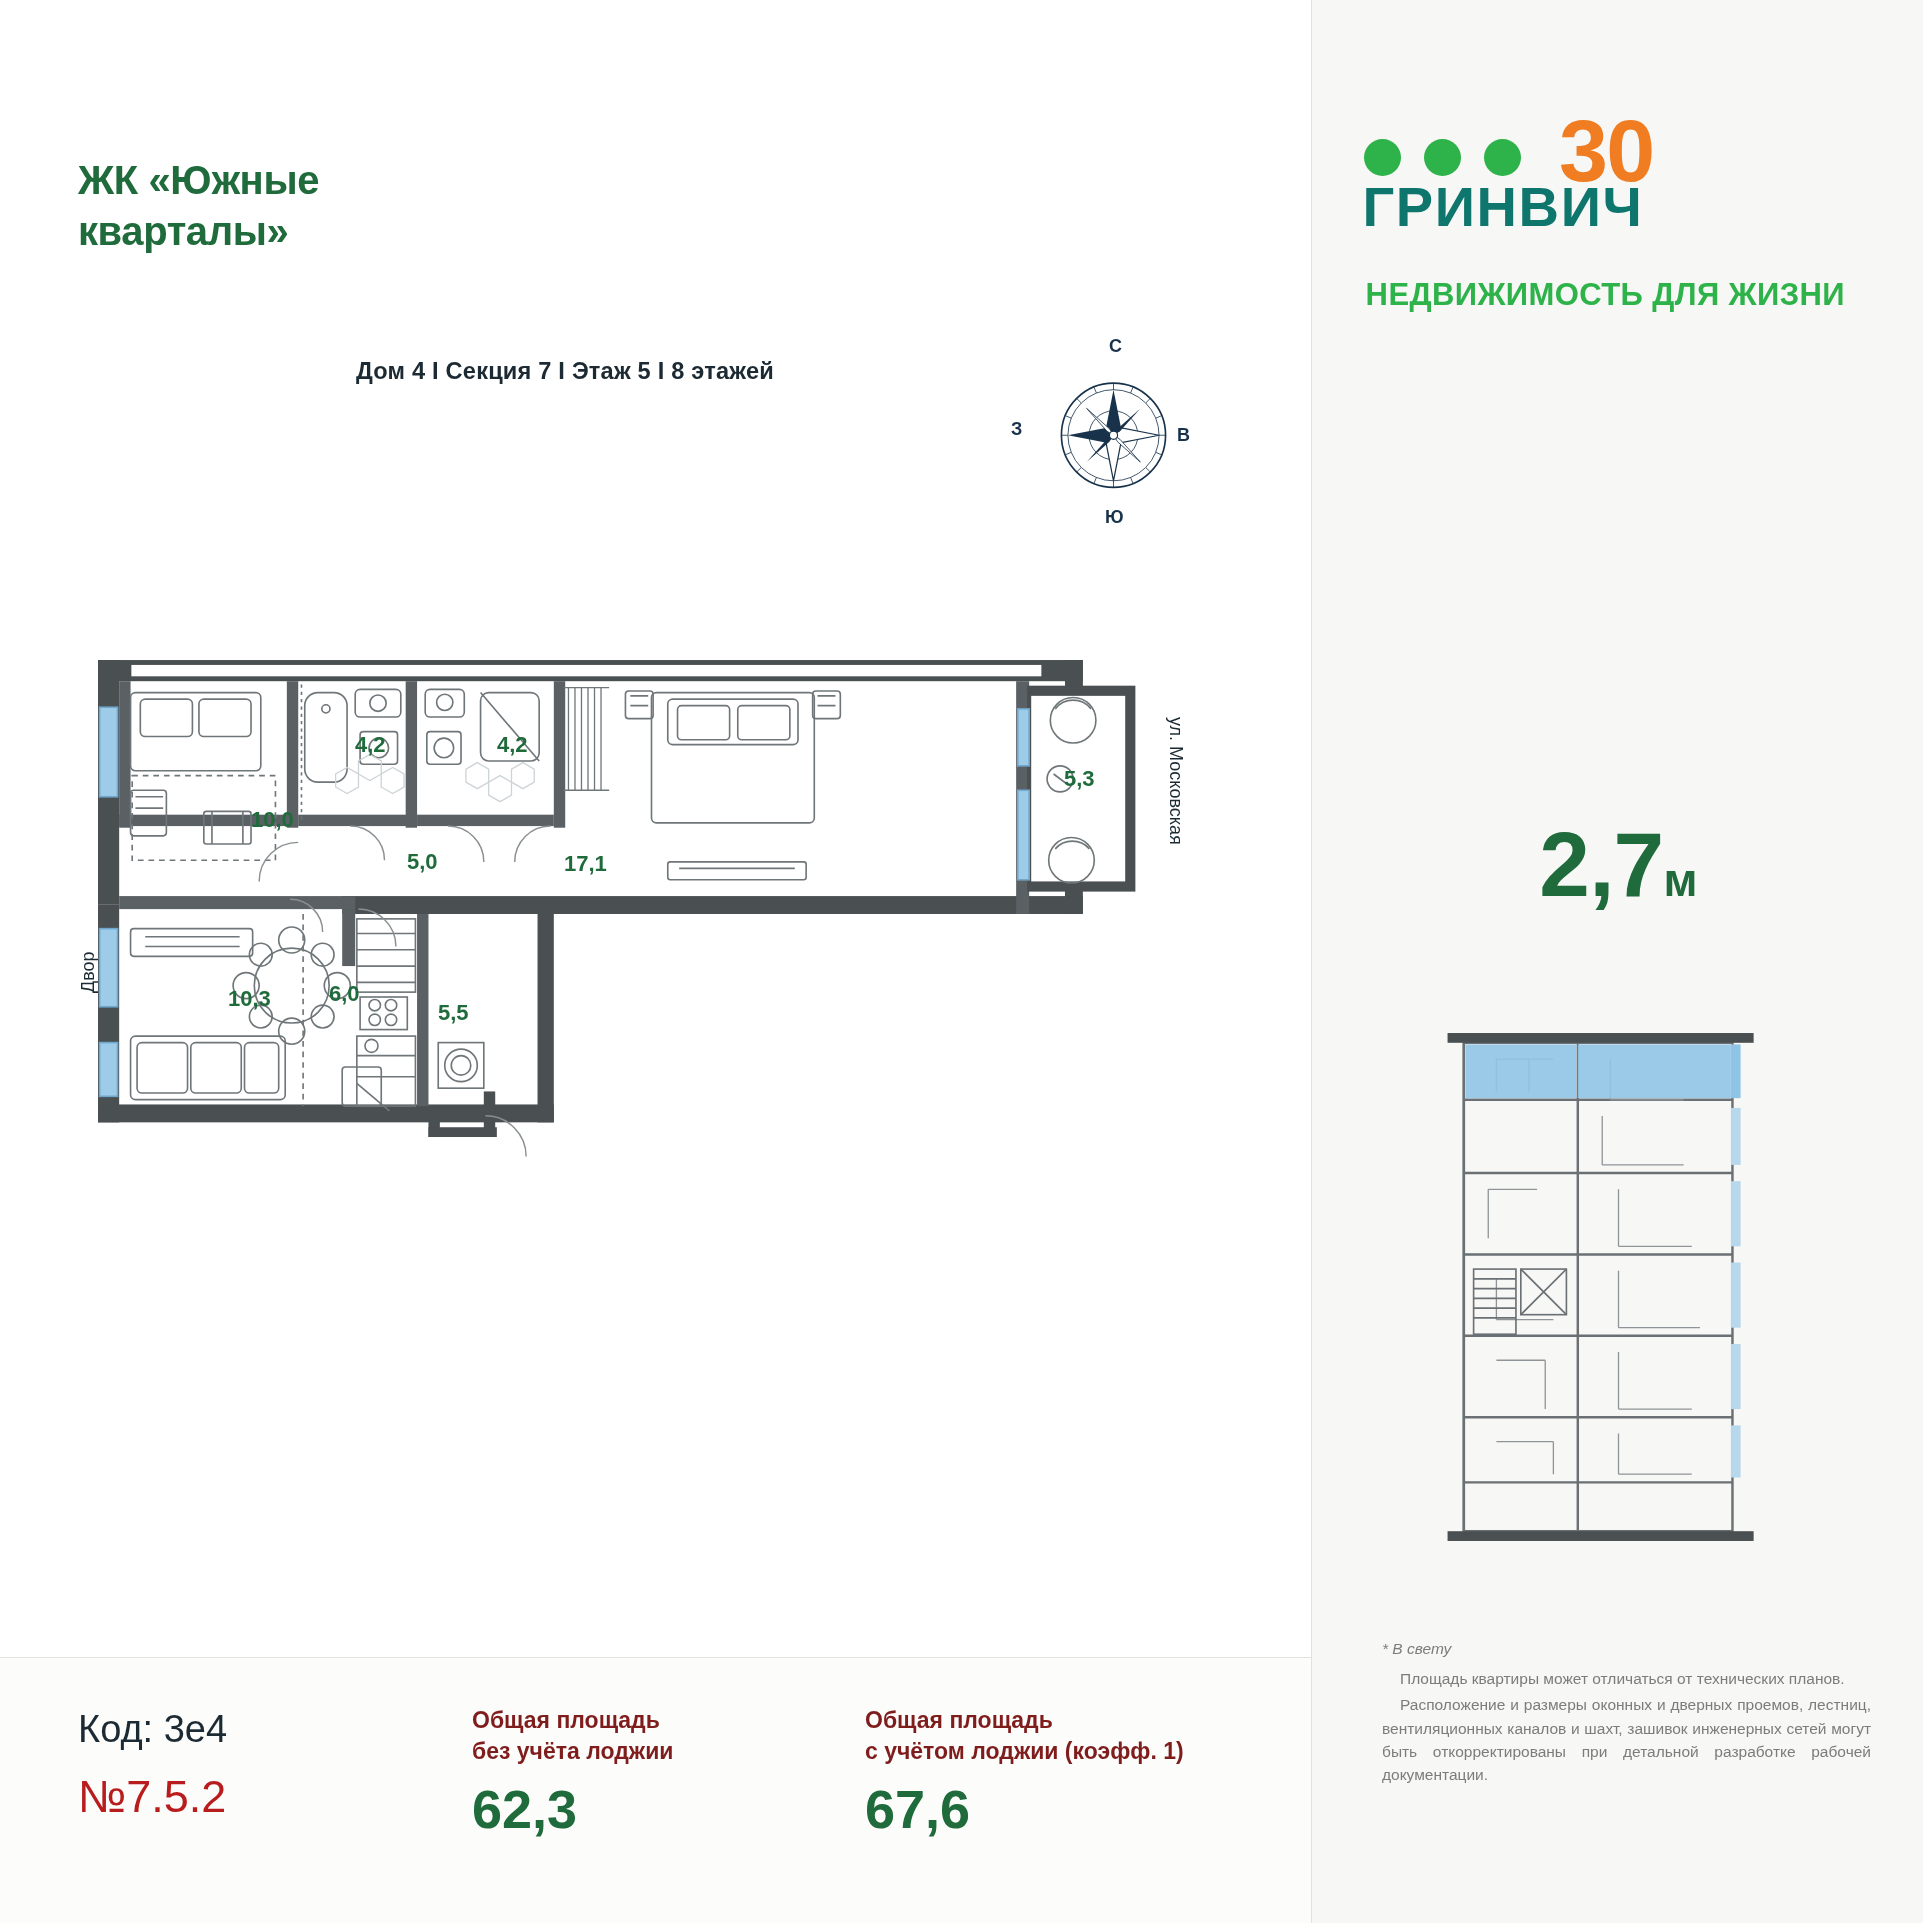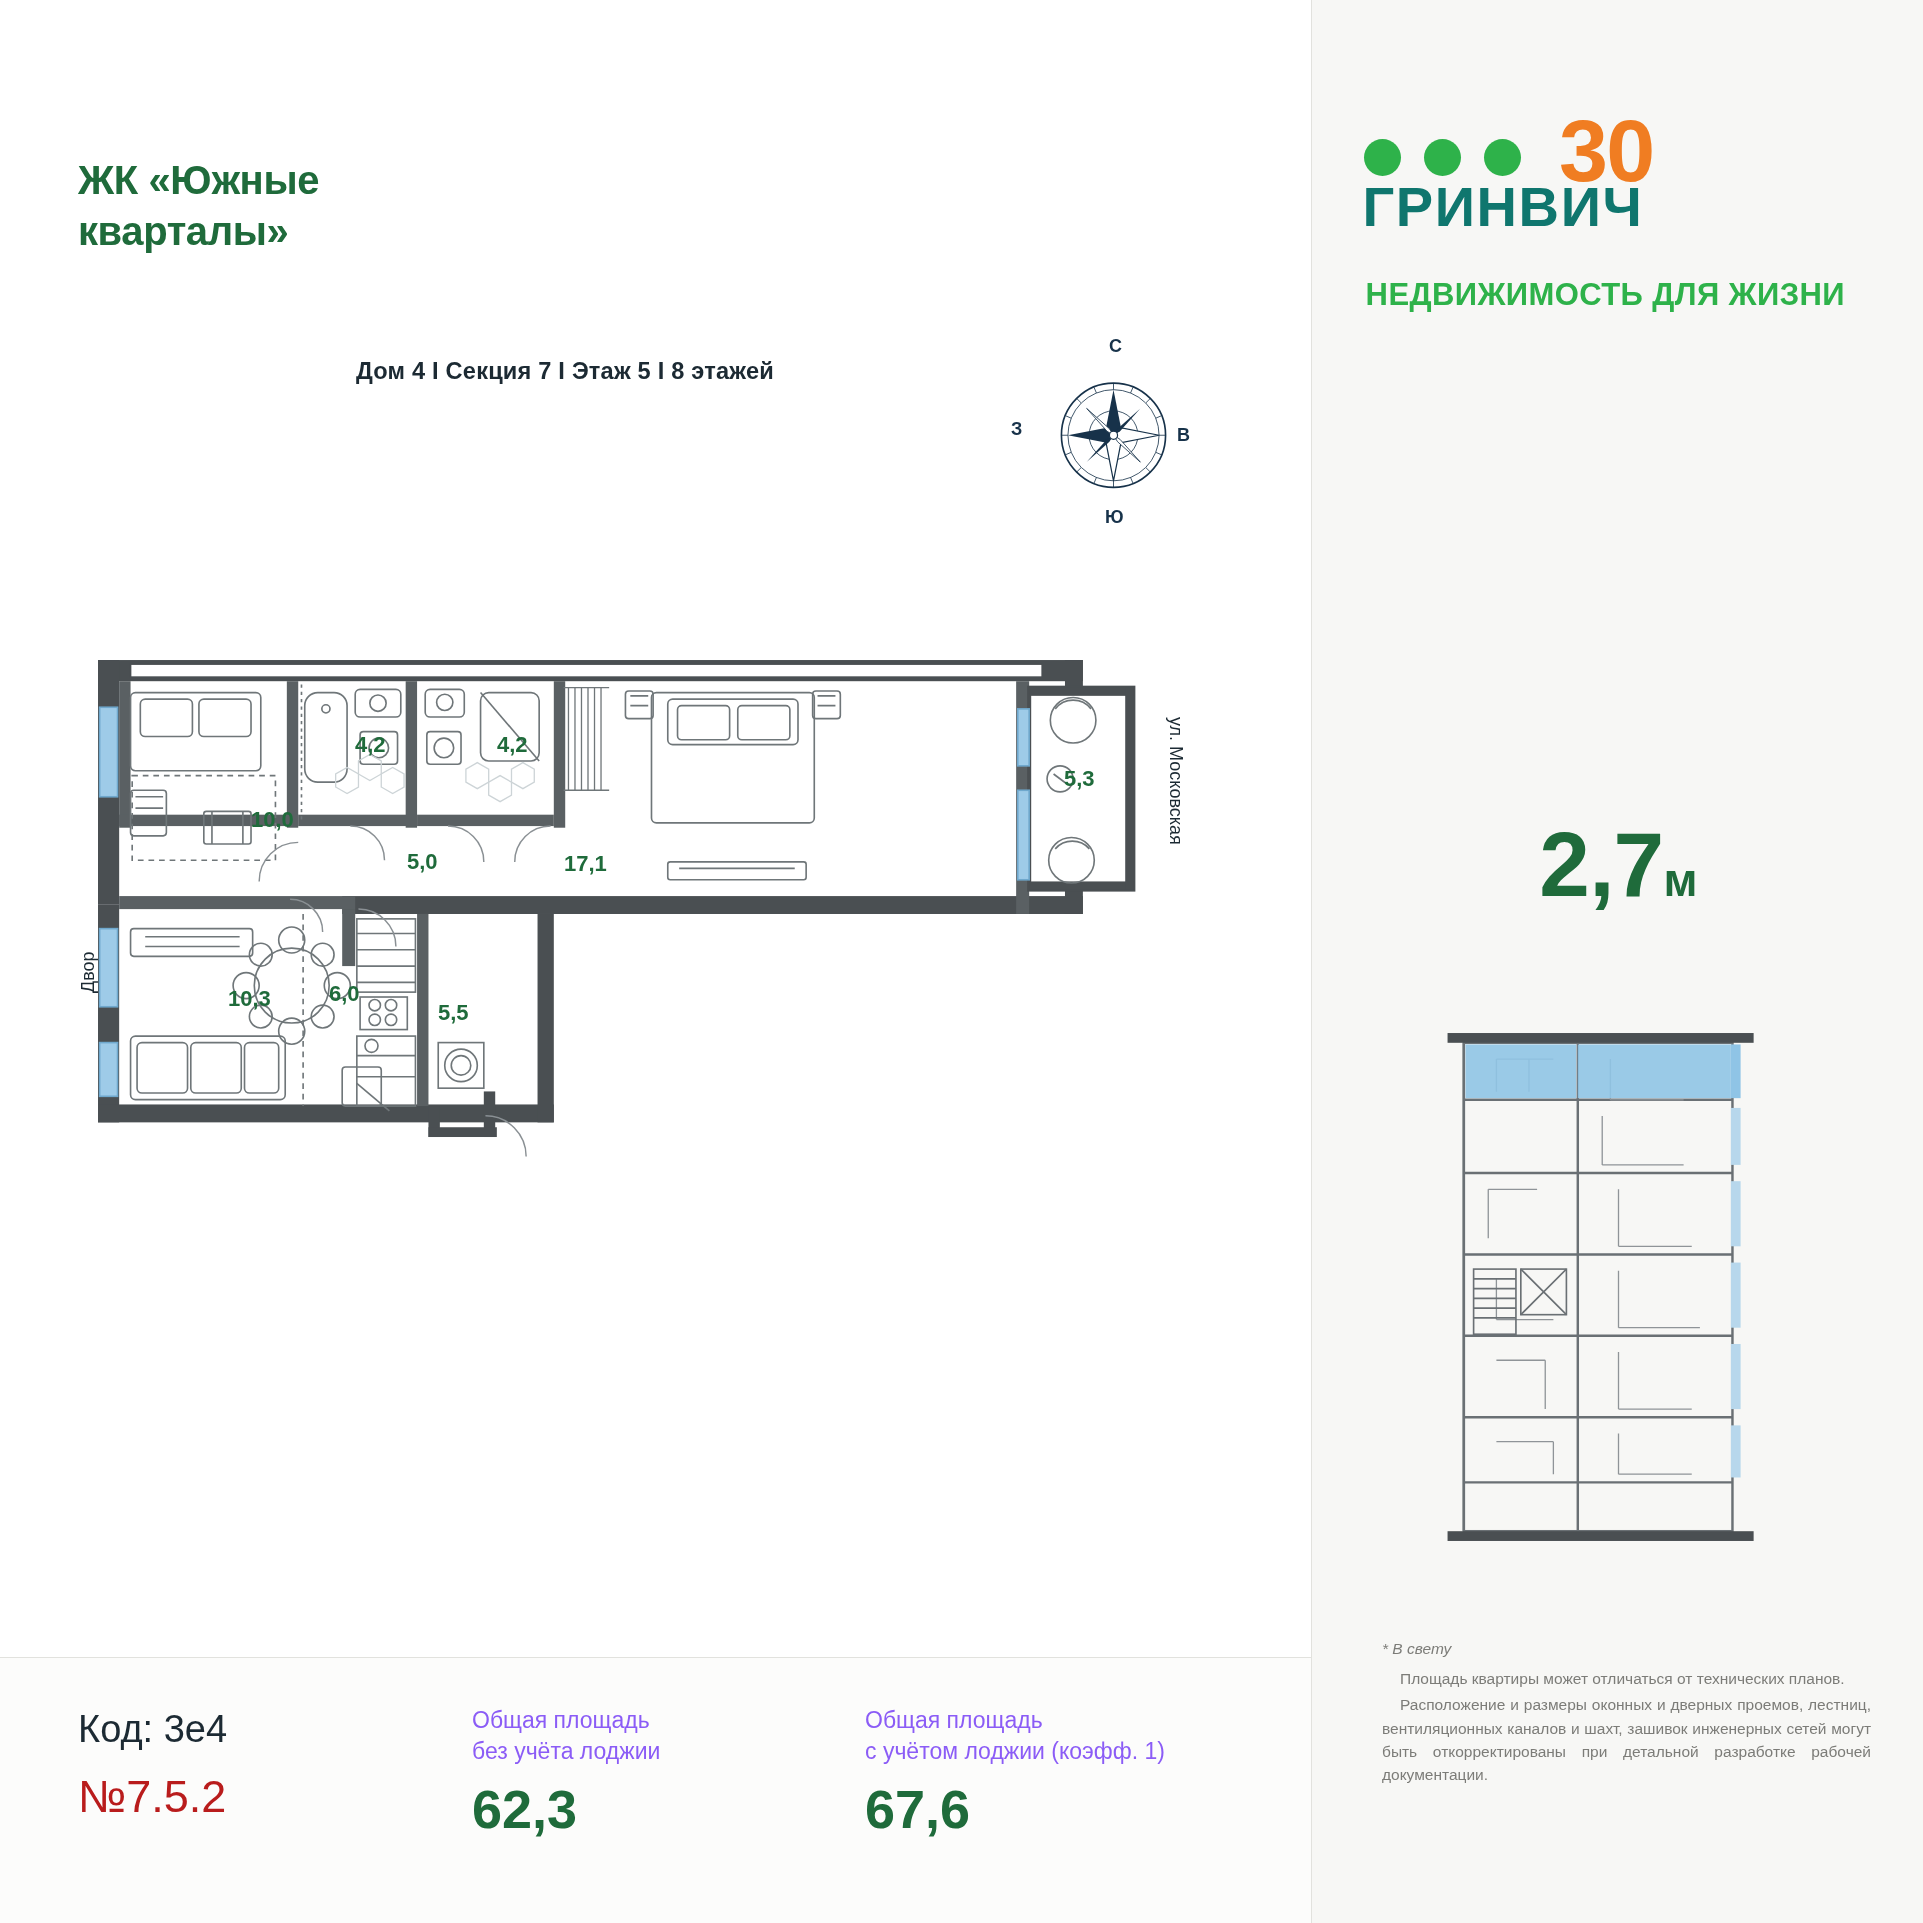--- a/index.html
+++ b/index.html
@@ -58,21 +58,21 @@
   
   .bottombar {
     position:absolute; left:0; top:1657px; width:1311px; height:266px;
     border-top:0.8px solid #e2e2de; background:#fcfcfb;
   }
   .code-block { position:absolute; left:78px; top:50px; }
   .code-line1 { font-size:38px; color:#1c2a33; font-weight:400; }
   .code-line2 { font-size:45px; color:#b91c1c; font-weight:400; margin-top:19.5px; }
 
   .area-block { position:absolute; top:47px; }
-  .area-block .cap { font-size:23px; color:#8b5cf6; line-height:1.35; font-weight:400;}
+  .area-block .cap { font-size:23px; color:#7f1d1d; line-height:1.35; font-weight:700;}
   .area-block .val { font-size:54px; color:#1f6b3b; font-weight:700; margin-top:11.4px; }
   .ab1 { left:472px; }
   .ab2 { left:865px; }
 
   
   .logo { position:absolute; left:52px; top:106px; width:505px; }
   .logo-dots { position:absolute; left:0px; top:33px; display:flex; gap:23px; }
   .logo-dots i { display:block; width:37px; height:37px; border-radius:50%; background:#2eb24a; }
   .logo-30 { position:absolute; left:195px; top:-6.5px; font-size:88px; font-weight:700; color:#f07d22; letter-spacing:-1.6px;}
   .logo-grin { position:absolute; left:-1.6px; top:68px; font-size:56px; font-weight:700; color:#0f766e; letter-spacing:1.6px; }

